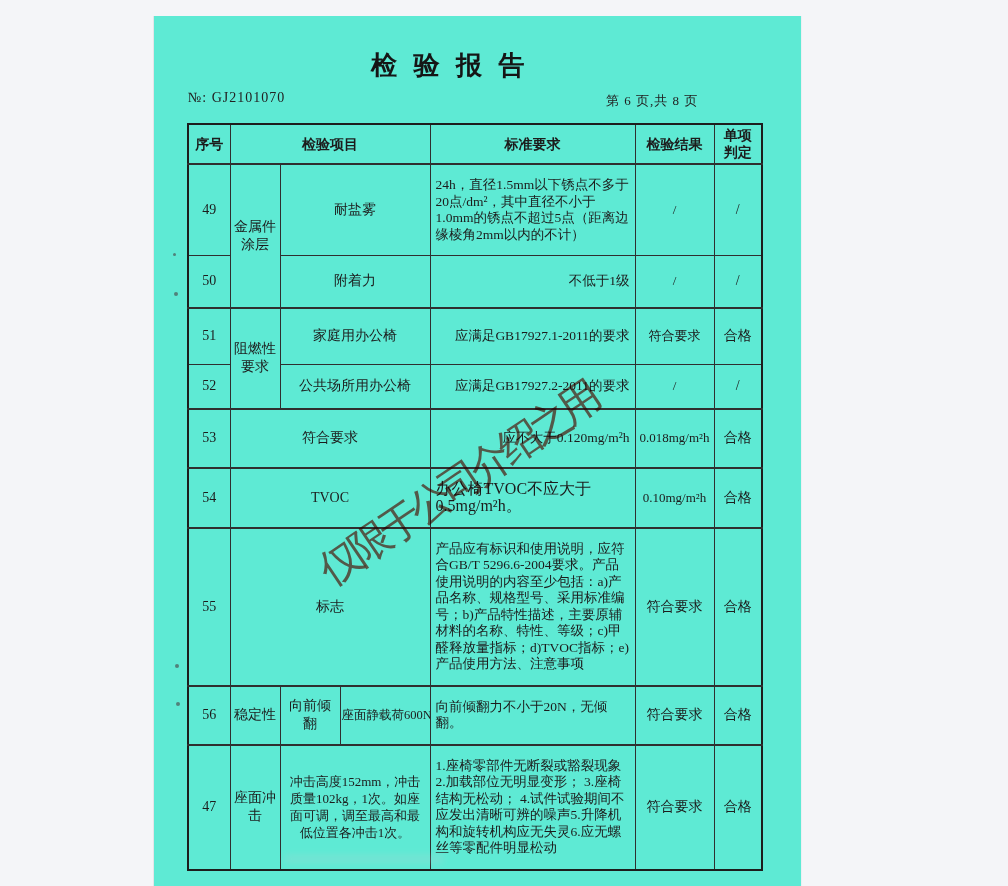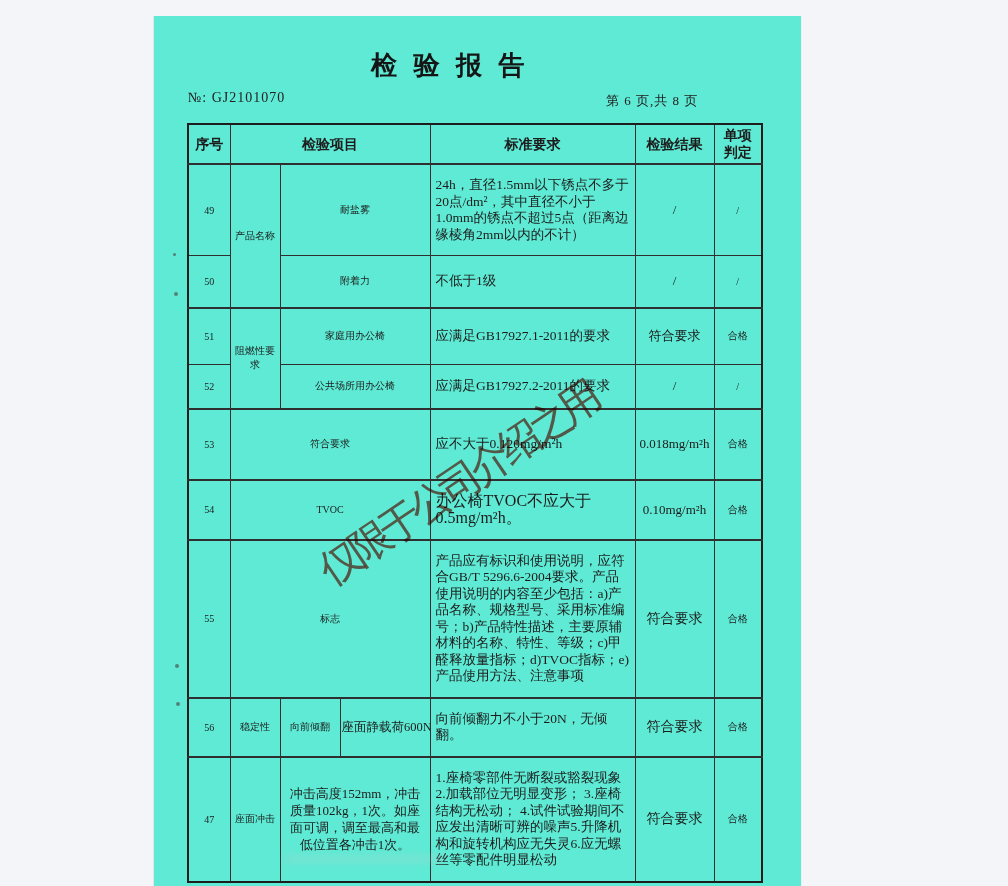--- a/index.html
+++ b/index.html
@@ -27,31 +27,31 @@
   }
   table.insp{
     position:absolute;left:33px;top:107px;width:574px;
     border-collapse:collapse;table-layout:fixed;
     border:2.4px solid #1d1d1d;
   }
   .insp th,.insp td{
     border:1.6px solid #2f2f2f;
     padding:2px 3px;
     text-align:center;vertical-align:middle;
-    font-size:10px;font-weight:400;color:#1c1c1c;
+    font-size:14px;font-weight:400;color:#1c1c1c;
     overflow:hidden;
   }
   .insp th{font-weight:700;font-size:14px;line-height:17px;}
   .insp thead th{border-bottom-width:2.4px;}
   tr.thick td{border-top-width:2.4px;margin-top:14px;}
   tr.thin td{border-top-width:1.1px;}
   td.c-std{
     text-align:left;font-size:13.5px;line-height:16.5px;padding:12px 5px;
   }
-  td.c-std.ctr{text-align:left;}
+  td.c-std.ctr{text-align:right;}
   td.c-item-text{font-size:13px;line-height:17px;padding:18px 4px;}
   td.c-res{font-size:13px;white-space:nowrap;}
   td.c-sub-wide{font-size:12.5px;white-space:nowrap;padding:2px 1px;}
   .watermark{
     position:absolute;left:182px;top:533px;height:44px;
     font-size:42px;line-height:44px;letter-spacing:-6px;white-space:nowrap;
     color:rgba(213,57,46,0.8);
     transform:rotate(-34deg);transform-origin:left bottom;
     mix-blend-mode:multiply;pointer-events:none;font-weight:400;
   }
@@ -98,21 +98,21 @@
         <th>序号</th>
         <th colspan="3">检验项目</th>
         <th>标准要求</th>
         <th>检验结果</th>
         <th>单项判定</th>
       </tr>
     </thead>
     <tbody>
       <tr style="height:85px">
         <td class="c-no">49</td>
-        <td rowspan="2" class="c-group">产品名称</td>
+        <td rowspan="2" class="c-group">金属件涂层</td>
         <td colspan="2" class="c-item">耐盐雾</td>
         <td class="c-std">24h，直径1.5mm以下锈点不多于20点/dm²，其中直径不小于1.0mm的锈点不超过5点（距离边缘棱角2mm以内的不计）</td>
         <td class="c-res">/</td>
         <td class="c-jdg">/</td>
       </tr>
       <tr style="height:52px" class="thin">
         <td class="c-no">50</td>
         <td colspan="2" class="c-item">附着力</td>
         <td class="c-std ctr">不低于1级</td>
         <td class="c-res">/</td>
@@ -126,21 +126,21 @@
         <td class="c-res">符合要求</td>
         <td class="c-jdg">合格</td>
       </tr>
       <tr style="height:44px" class="thin">
         <td class="c-no">52</td>
         <td colspan="2" class="c-item">公共场所用办公椅</td>
         <td class="c-std ctr">应满足GB17927.2-2011的要求</td>
         <td class="c-res">/</td>
         <td class="c-jdg">/</td>
       </tr>
-      <tr style="height:71px" class="thick">
+      <tr style="height:59px" class="thick">
         <td class="c-no">53</td>
         <td colspan="3" class="c-item">符合要求</td>
         <td class="c-std ctr">应不大于0.120mg/m²h</td>
         <td class="c-res">0.018mg/m²h</td>
         <td class="c-jdg">合格</td>
       </tr>
       <tr style="height:60px" class="thick">
         <td class="c-no">54</td>
         <td colspan="3" class="c-item">TVOC</td>
         <td class="c-std" style="font-size:16px">办公椅TVOC不应大于0.5mg/m²h。</td>

